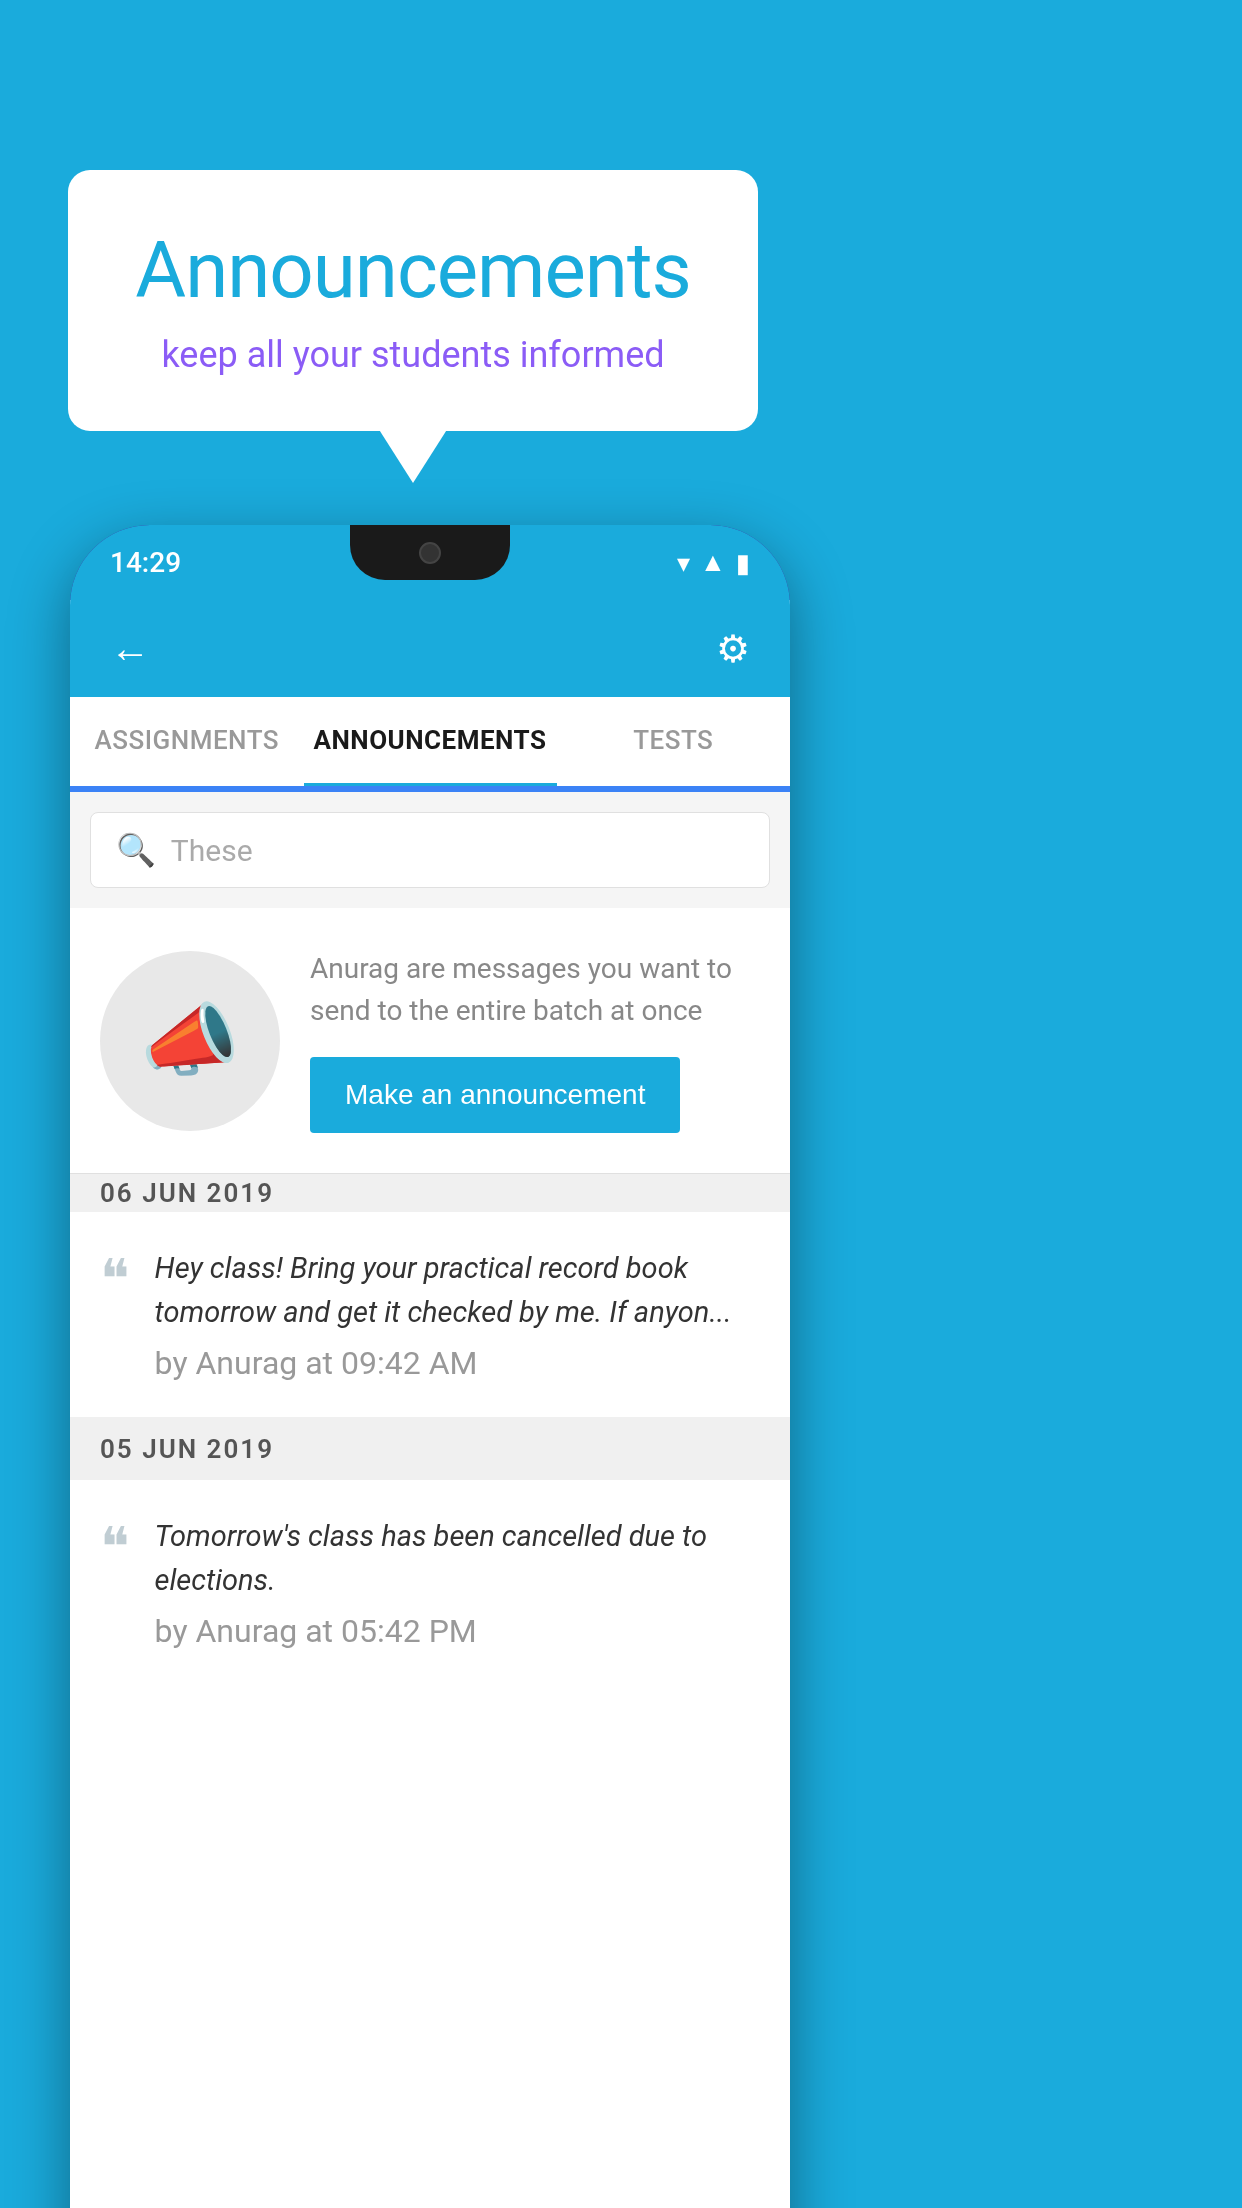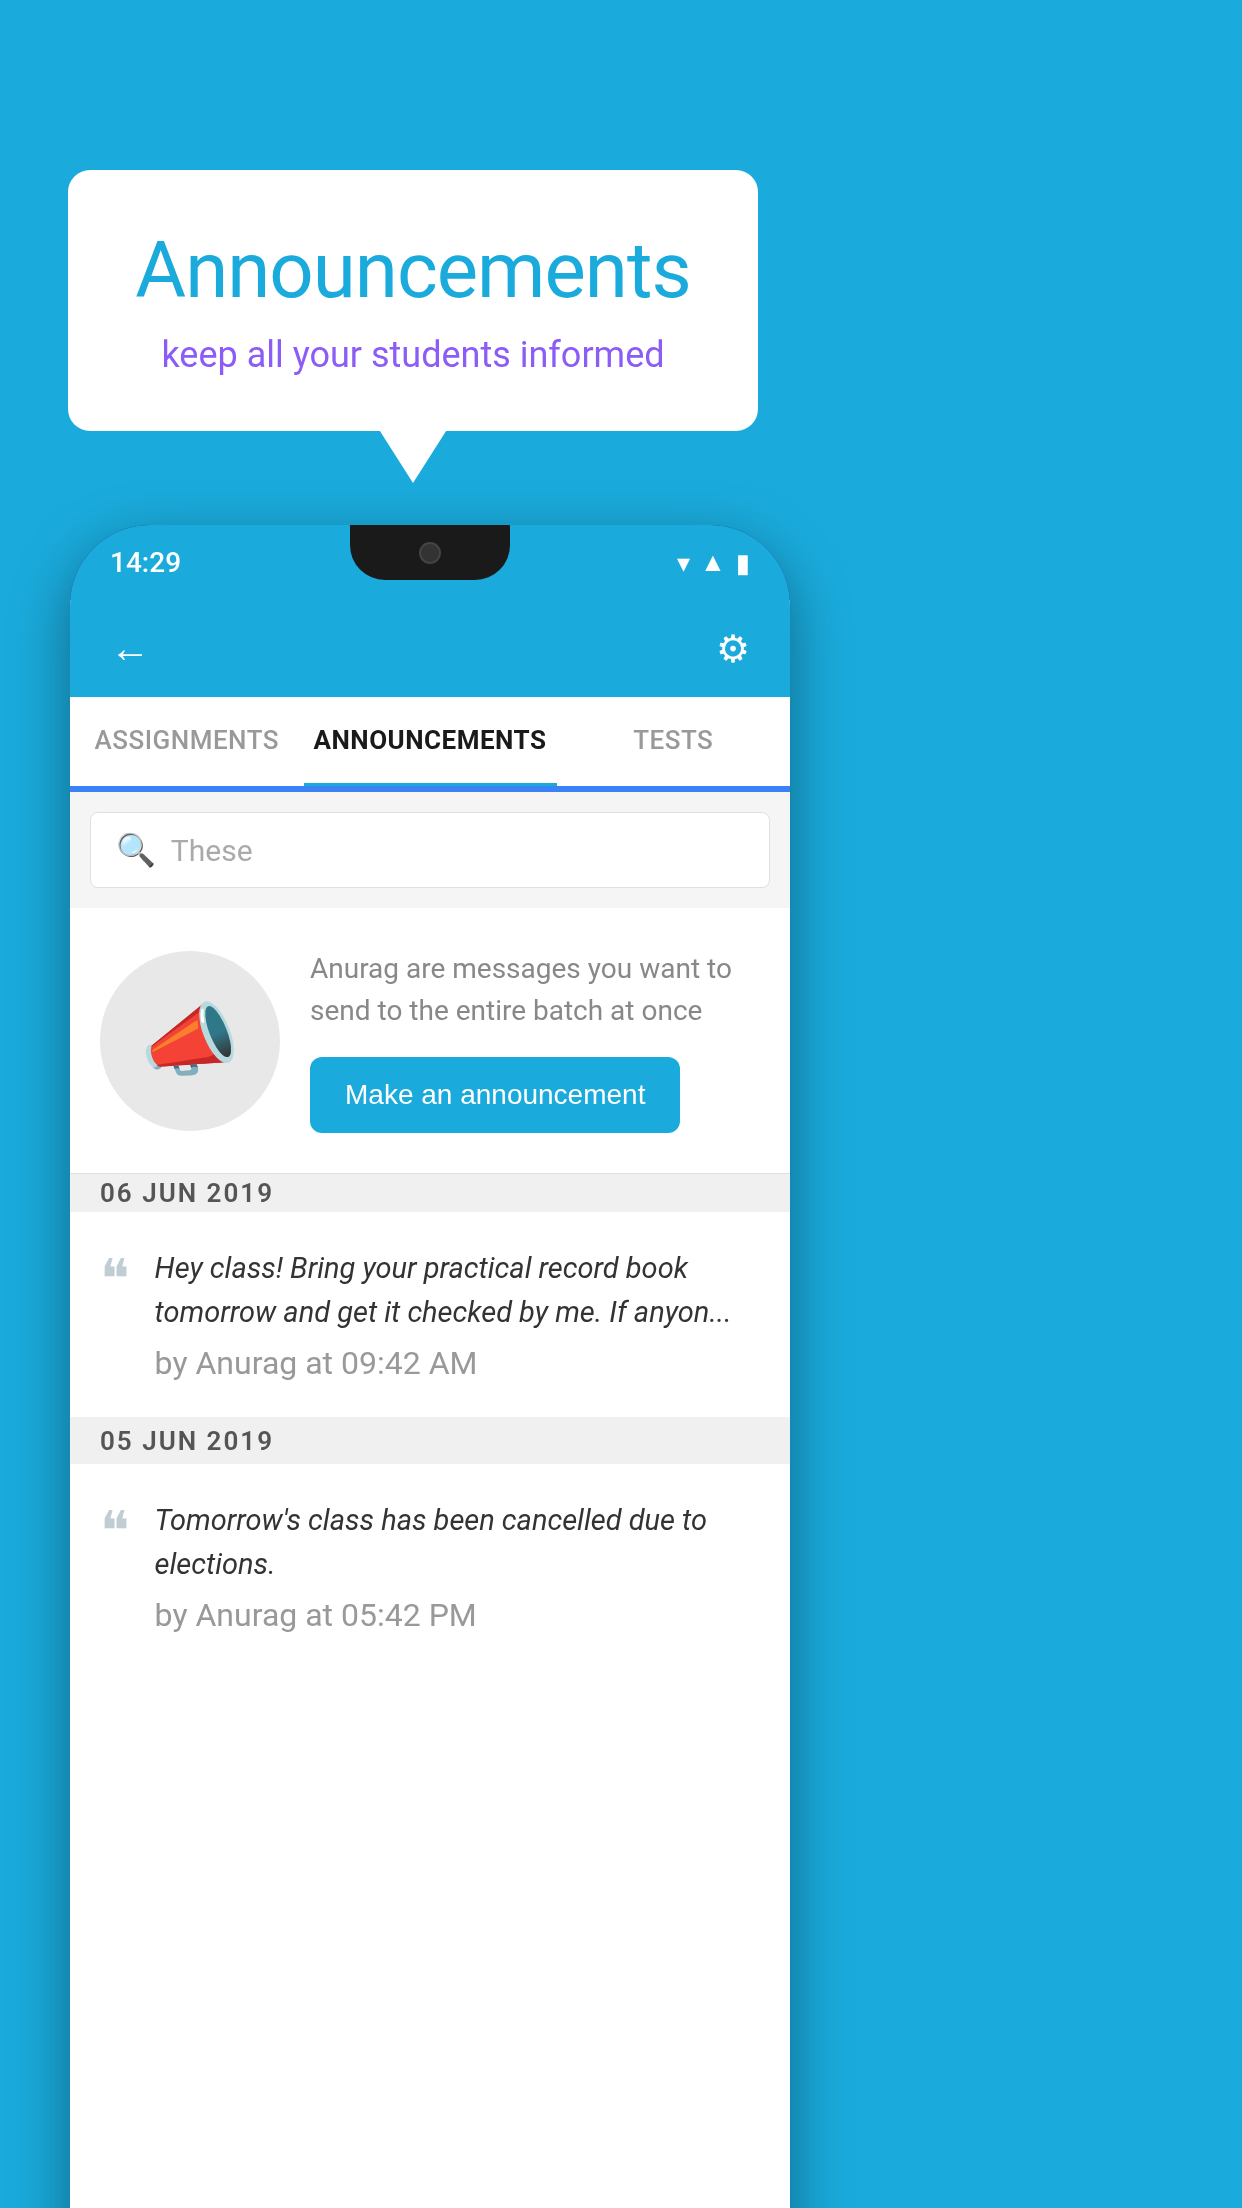--- a/index.html
+++ b/index.html
@@ -225,21 +225,21 @@
     .promo-description {
       color: #888;
       font-size: 28px;
       line-height: 1.5;
       margin-bottom: 25px;
     }
     .make-announcement-btn {
       background: #1AABDC;
       color: white;
       border: none;
-      border-radius: 12px;
+      border-radius: 4px;
       padding: 22px 35px;
       font-size: 28px;
       font-weight: 500;
       cursor: pointer;
       white-space: nowrap;
     }
 
     
     .date-header {
       background: #f0f0f0;
@@ -277,21 +277,21 @@
       margin-bottom: 10px;
     }
     .announcement-author {
       font-size: 32px;
       color: #999;
     }
 
     
     .date-header-2 {
       background: #f0f0f0;
-      padding: 8px 30px;
+      padding: 16px 30px;
       font-size: 26px;
       font-weight: 600;
       color: #555;
       letter-spacing: 2px;
     }
 
     
     .announcement-item-2 {
       display: flex;
       align-items: flex-start;

